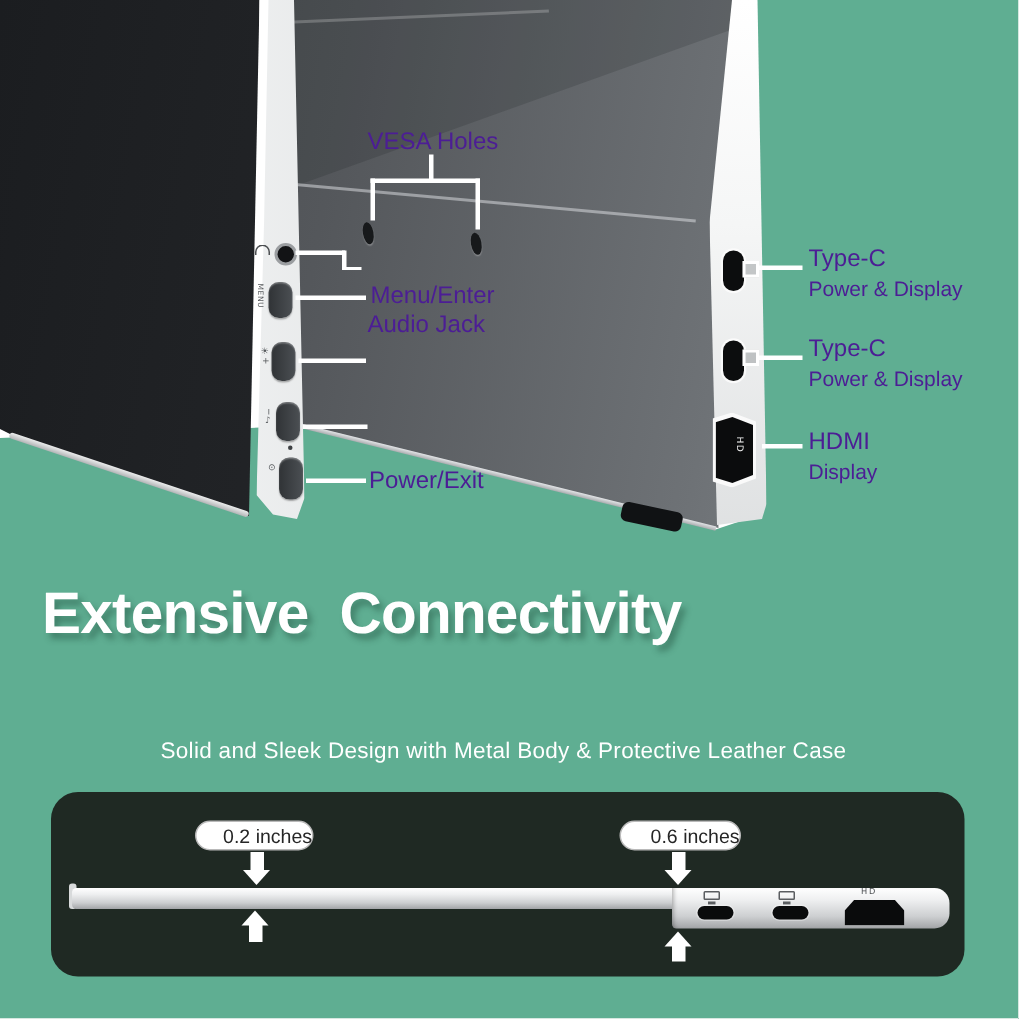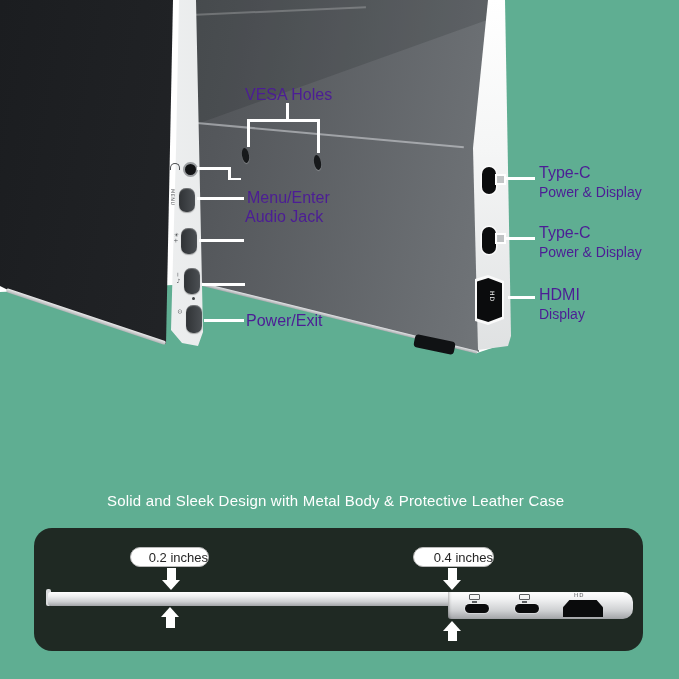--- a/index.html
+++ b/index.html
@@ -124,20 +124,21 @@
   </div>
   <div class="lab" style="left:539px;top:224px;">
     <span>Type-C</span>
     <span class="sub">Power &amp; Display</span>
   </div>
   <div class="lab" style="left:539px;top:286px;">
     <span>HDMI</span>
     <span class="sub">Display</span>
   </div>
 
+  <div class="hl" style="left:28px;top:388px;">Extensive  Connectivity</div>
   <div class="hsub" style="left:107px;top:492px;">Solid and Sleek Design with Metal Body &amp; Protective Leather Case</div>
 
   <div class="panel"></div>
   <div class="abs" style="left:46px;top:589px;width:5px;height:17px;background:#d8dadb;border-radius:2px;"></div>
   <div class="abs silver" style="left:48px;top:592px;width:400px;height:14px;border-radius:3px 0 0 3px;"></div>
   <div class="abs silver" style="left:448px;top:592px;width:185px;height:27px;border-radius:0 10px 10px 3px;box-shadow:inset 3px 0 3px -2px rgba(0,0,0,.3);"></div>
   <div class="micon" style="left:469px;top:594px;">
       <div class="scr"></div>
       <div class="base"></div>
     </div>
@@ -148,19 +149,19 @@
     </div>
   <div class="bport" style="left:515px;top:604px;width:24px;height:9px;border-radius:4.5px;"></div>
   <div class="abs" style="left:574px;top:592px;font-size:5.5px;color:#4e5154;letter-spacing:1.2px;font-family:'DejaVu Sans',sans-serif;">HD</div>
   <div class="bport" style="left:563px;top:600px;width:40px;height:17px;box-shadow:none;clip-path:polygon(0 100%,0 42%,16% 0,84% 0,100% 42%,100% 100%);"></div>
 
   <div class="pill" style="left:130px;top:547px;width:79px;">0.2 inches</div>
   <div class="stem" style="left:167px;top:568px;height:13px;"></div>
   <div class="head-down" style="left:162px;top:580px;"></div>
   <div class="head-up" style="left:161px;top:607px;"></div>
   <div class="stem" style="left:166px;top:616px;height:12px;"></div>
-  <div class="pill" style="left:413px;top:547px;width:81px;">0.4 inches</div>
+  <div class="pill" style="left:413px;top:547px;width:81px;">0.6 inches</div>
   <div class="stem" style="left:448px;top:568px;height:13px;"></div>
   <div class="head-down" style="left:443px;top:580px;"></div>
   <div class="head-up" style="left:443px;top:621px;"></div>
   <div class="stem" style="left:448px;top:630px;height:11px;"></div>
 
 </div>
 
 </body></html>

